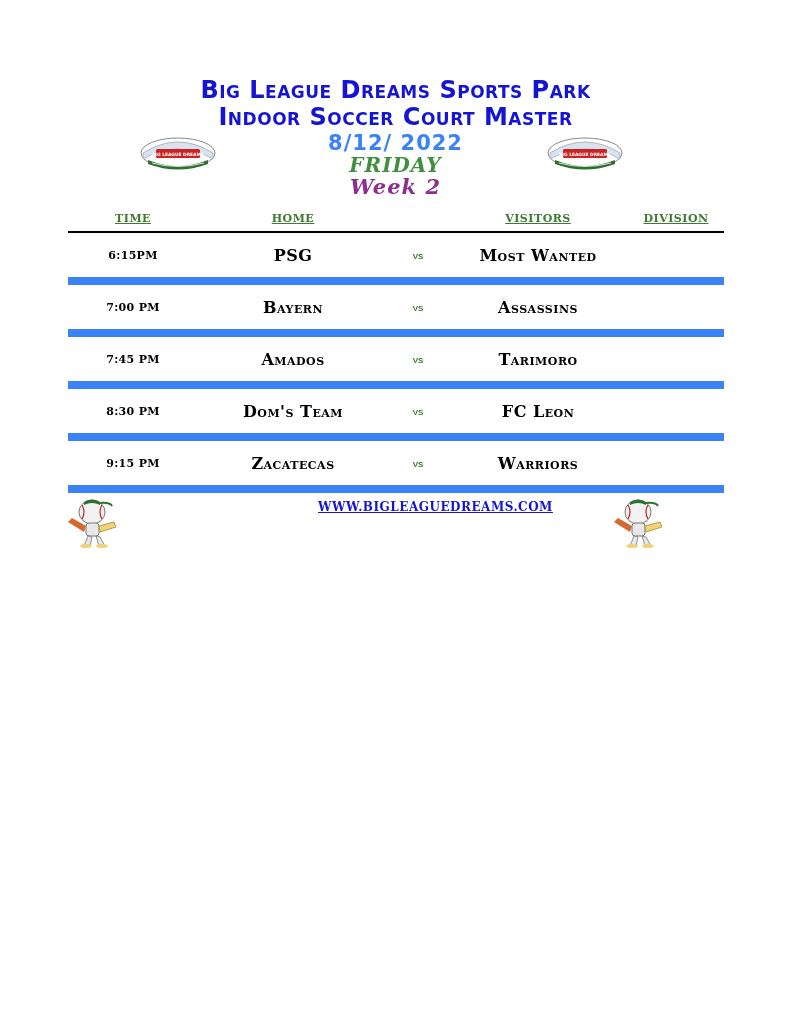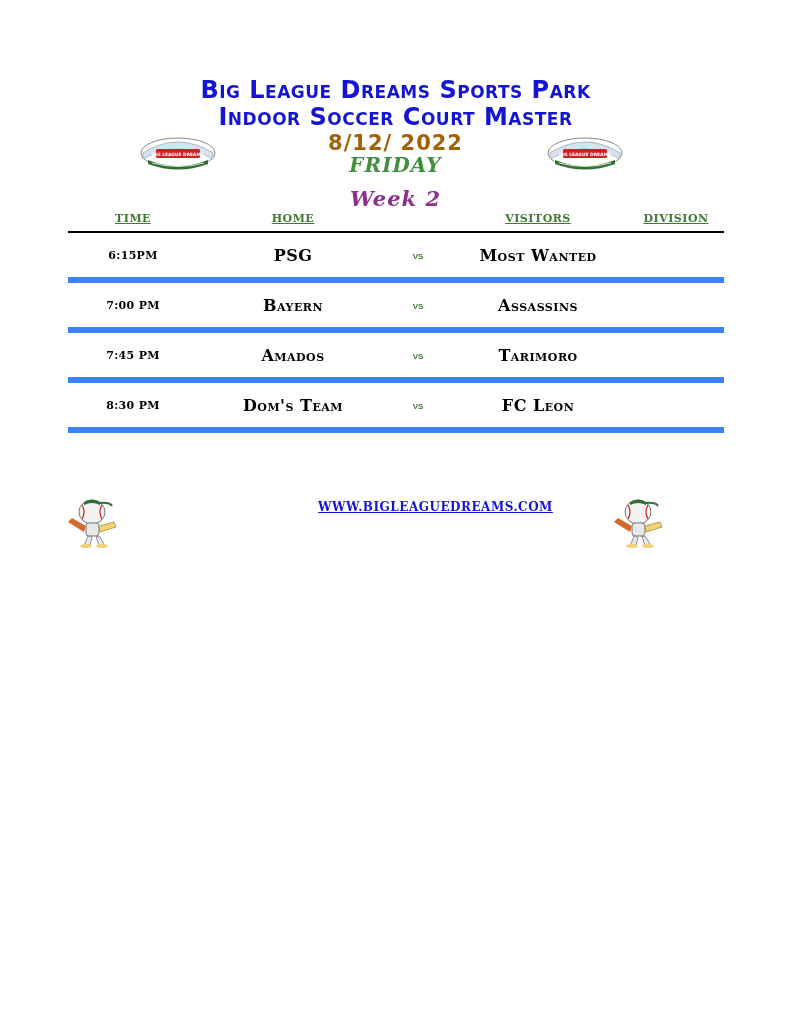--- a/index.html
+++ b/index.html
@@ -45,21 +45,21 @@
     letter-spacing: 0.5px;
     color: #1414d2;
     line-height: 1.05;
     font-variant: small-caps;
     margin-top: 2px;
   }
   .title-date {
     font-family: "DejaVu Sans", sans-serif;
     font-weight: bold;
     font-size: 21px;
-    color: #a16207;
+    color: #3b82f6;
     line-height: 1.1;
     margin-top: 2px;
     letter-spacing: 1px;
   }
   .title-day {
     font-family: "DejaVu Serif", serif;
     font-style: italic;
     font-weight: bold;
     font-size: 20px;
     color: #3f8f3f;
@@ -67,21 +67,21 @@
     margin-top: 0;
     letter-spacing: 1px;
   }
   .title-week {
     font-family: "DejaVu Serif", serif;
     font-style: italic;
     font-weight: bold;
     font-size: 21px;
     color: #8e2f8e;
     line-height: 1.0;
-    margin-top: 13px;
+    margin-top: 1px;
     letter-spacing: 1px;
   }
 
   
   .logo {
     position: absolute;
     width: 80px;
     height: 42px;
   }
   .logo.left  { left: 138px; top: 133px; }
@@ -112,21 +112,21 @@
     font-family: "DejaVu Serif", serif;
     font-weight: bold;
     font-size: 11px;
     color: #3f7a33;
     text-decoration: underline;
     padding: 2px 0 6px 0;
     font-variant: small-caps;
     letter-spacing: 0.5px;
   }
   .sched tbody tr {
-    border-bottom: 6px solid #3b82f6;
+    border-bottom: 8px solid #3b82f6;
   }
   .sched thead tr {
     border-bottom: 2px solid #000;
   }
   .sched td {
     height: 42px;
     vertical-align: middle;
     text-align: center;
   }
   .cell-time {
@@ -255,20 +255,27 @@
         <td class="cell-team">Amados</td>
         <td class="cell-vs">vs</td>
         <td class="cell-team">Tarimoro</td>
         <td class="cell-div"></td>
       </tr>
       <tr>
         <td class="cell-time">8:30 PM</td>
         <td class="cell-team">Dom's Team</td>
         <td class="cell-vs">vs</td>
         <td class="cell-team">FC Leon</td>
+        <td class="cell-div"></td>
+      </tr>
+      <tr>
+        <td class="cell-time">9:15 PM</td>
+        <td class="cell-team">Zacatecas</td>
+        <td class="cell-vs">vs</td>
+        <td class="cell-team">Warriors</td>
         <td class="cell-div"></td>
       </tr>
     </tbody>
   </table>
 
   <div class="footer-url">WWW.BIGLEAGUEDREAMS.COM</div>
 
   <div class="mascot left">
     <svg viewBox="0 0 78 52" width="78" height="52" xmlns="http://www.w3.org/2000/svg">
       <ellipse cx="30" cy="16" rx="13" ry="12" fill="#f2f2f2" stroke="#777" stroke-width="1"></ellipse>

